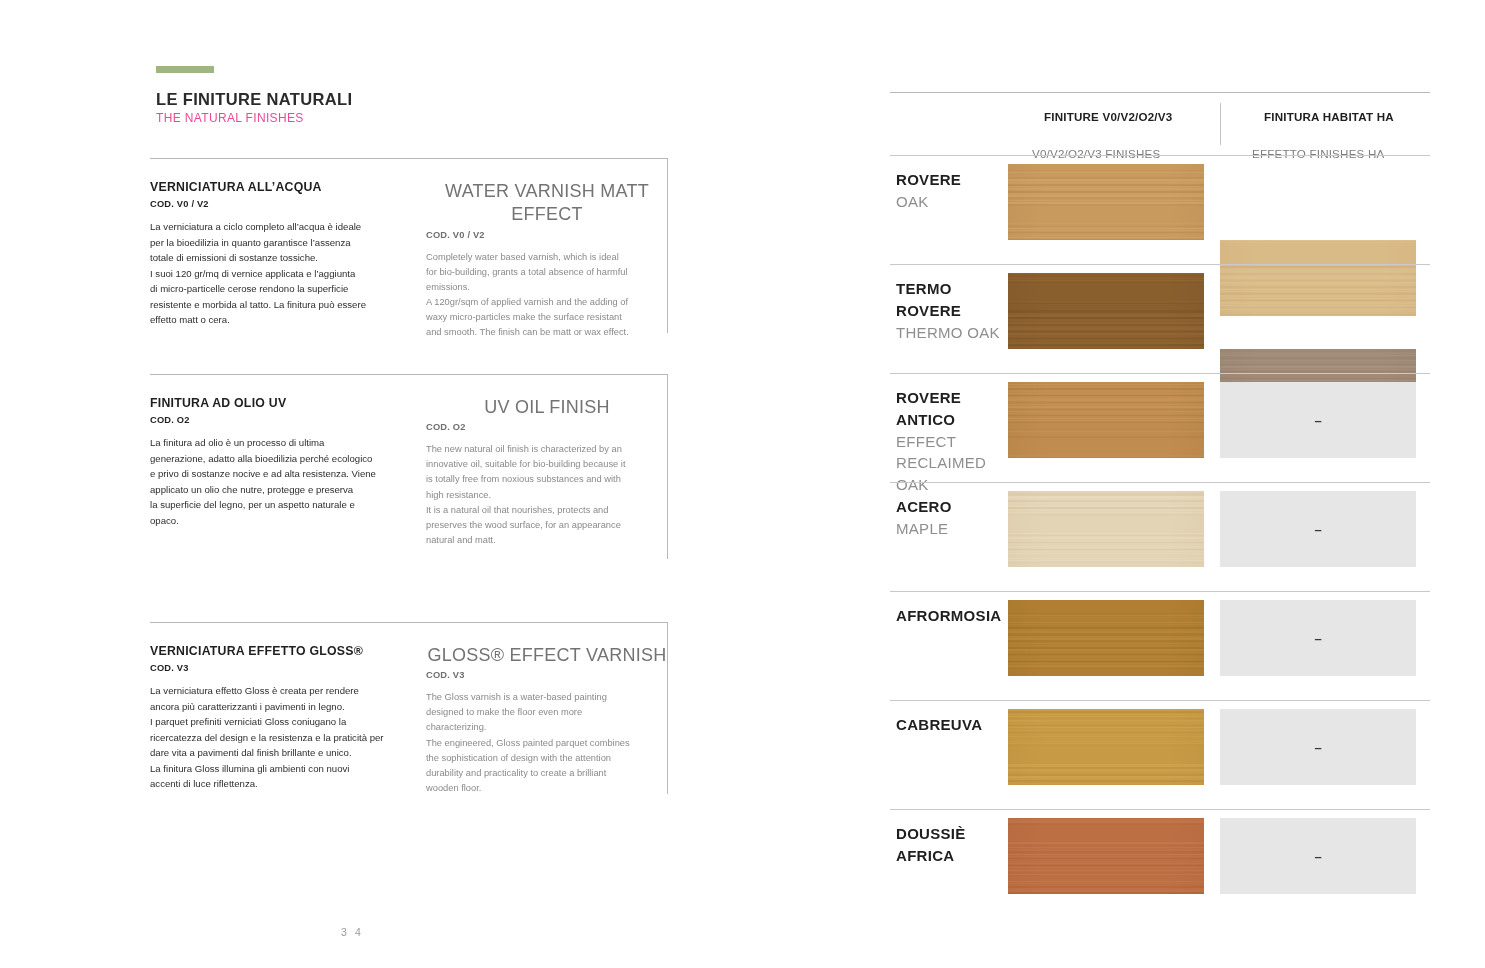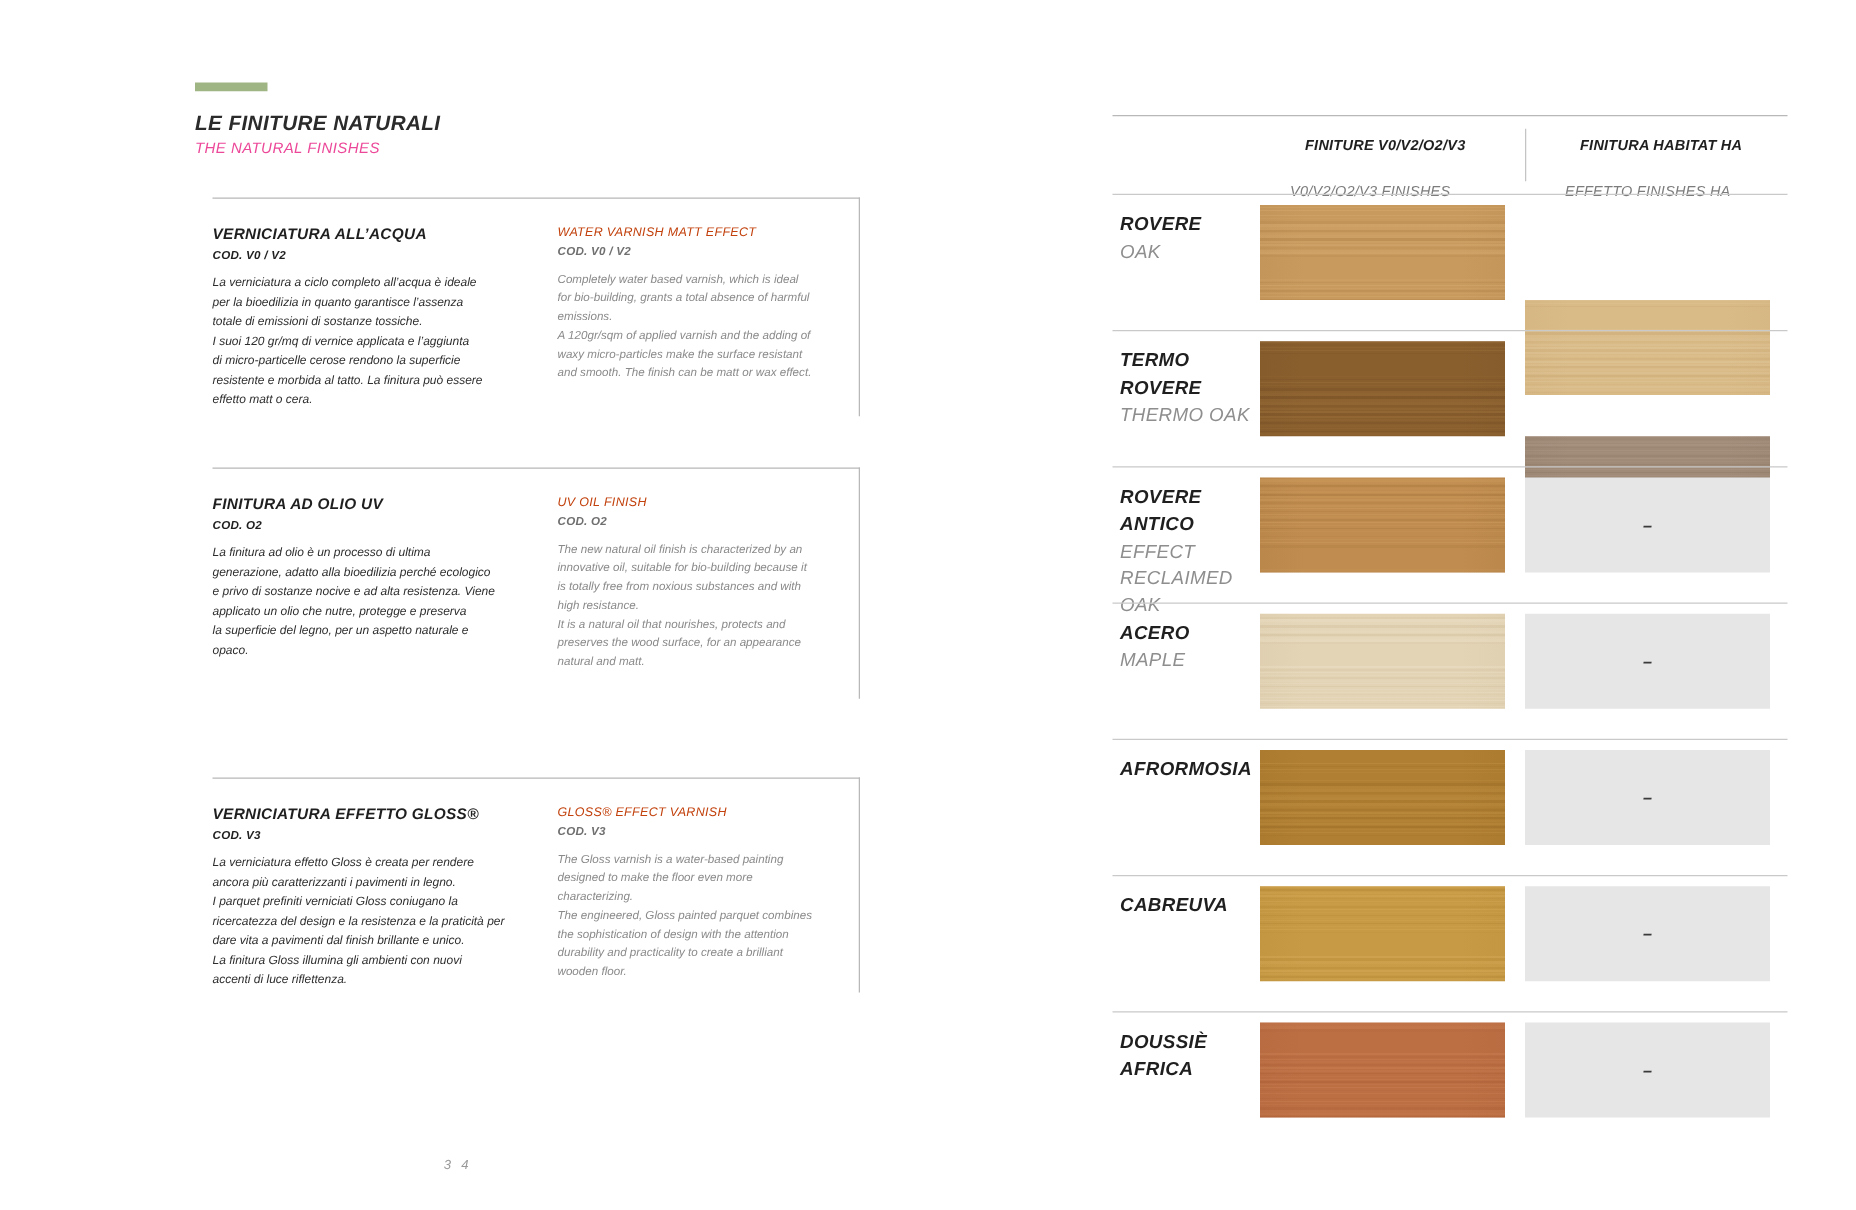--- a/index.html
+++ b/index.html
@@ -2,57 +2,57 @@
 <html><head>
 <meta charset="utf-8">
 <style>
   * { box-sizing: border-box; margin: 0; padding: 0; }
   html, body {
     width: 1485px; height: 968px;
     background: #ffffff;
     font-family: "Liberation Sans", sans-serif;
     -webkit-font-smoothing: antialiased;
   }
-  .spread { position: relative; width: 1485px; height: 952px; font-style: italic; }
+  .spread { position: relative; width: 1485px; height: 952px; }
 
   
   .page-left { position: absolute; left: 0; top: 0; width: 742px; height: 968px; }
 
   .accent-bar {
     position: absolute; left: 156px; top: 66px;
     width: 58px; height: 7px; background: #9fb583;
   }
   .title-block { position: absolute; left: 156px; top: 88px; }
   .title-it {
     font-size: 16.5px; font-weight: bold; letter-spacing: .35px;
     color: #2b2b2b; line-height: 1.35;
   }
   .title-en {
     font-size: 12px; font-weight: normal; letter-spacing: .35px;
     color: #ec4899; line-height: 1.35;
   }
 
-  .finish-block { position: absolute; left: 170px; width: 518px; }
+  .finish-block { position: absolute; left: 150px; width: 518px; }
   .finish-block .rule-top {
     position: absolute; left: 0; top: 0; width: 518px; height: 1px; background: #b8b8b8;
   }
   .finish-block .rule-right {
     position: absolute; right: 0; top: 0; width: 1px; background: #b8b8b8;
   }
   .cols { display: flex; padding-top: 22px; }
   .col-it { width: 276px; padding-right: 22px; }
   .col-en { width: 242px; }
 
   .f-head-it {
     font-size: 12.3px; font-weight: bold; color: #1f1f1f;
     letter-spacing: .25px; line-height: 1.3;
   }
   .f-head-en {
-    font-size: 10px; font-weight: normal; color: #c2410c;
-    letter-spacing: .25px; line-height: 1.3;
+    font-size: 18px; font-weight: normal; color: #737373;
+    letter-spacing: .25px; line-height: 1.3; text-align: center;
   }
   .f-code-it {
     font-size: 9.3px; font-weight: bold; color: #1f1f1f;
     letter-spacing: .2px; margin-top: 3px;
   }
   .f-code-en {
     font-size: 9.3px; font-weight: bold; color: #6f6f6f;
     letter-spacing: .2px; margin-top: 3px;
   }
   .f-body-it {
@@ -112,21 +112,21 @@
   }
 
   
   .wood { position: relative; overflow: hidden; }
 
   
   .folio {
     position: absolute; bottom: 30px;
     font-size: 10.5px; color: #9a9a9a; letter-spacing: 2.6px;
   }
-  .folio-left { left: 355px; }
+  .folio-left { left: 341px; }
 </style>
 </head>
 <body>
 
 <div class="spread">
 
   <div class="page-left">
 
     <div class="accent-bar"></div>
 

